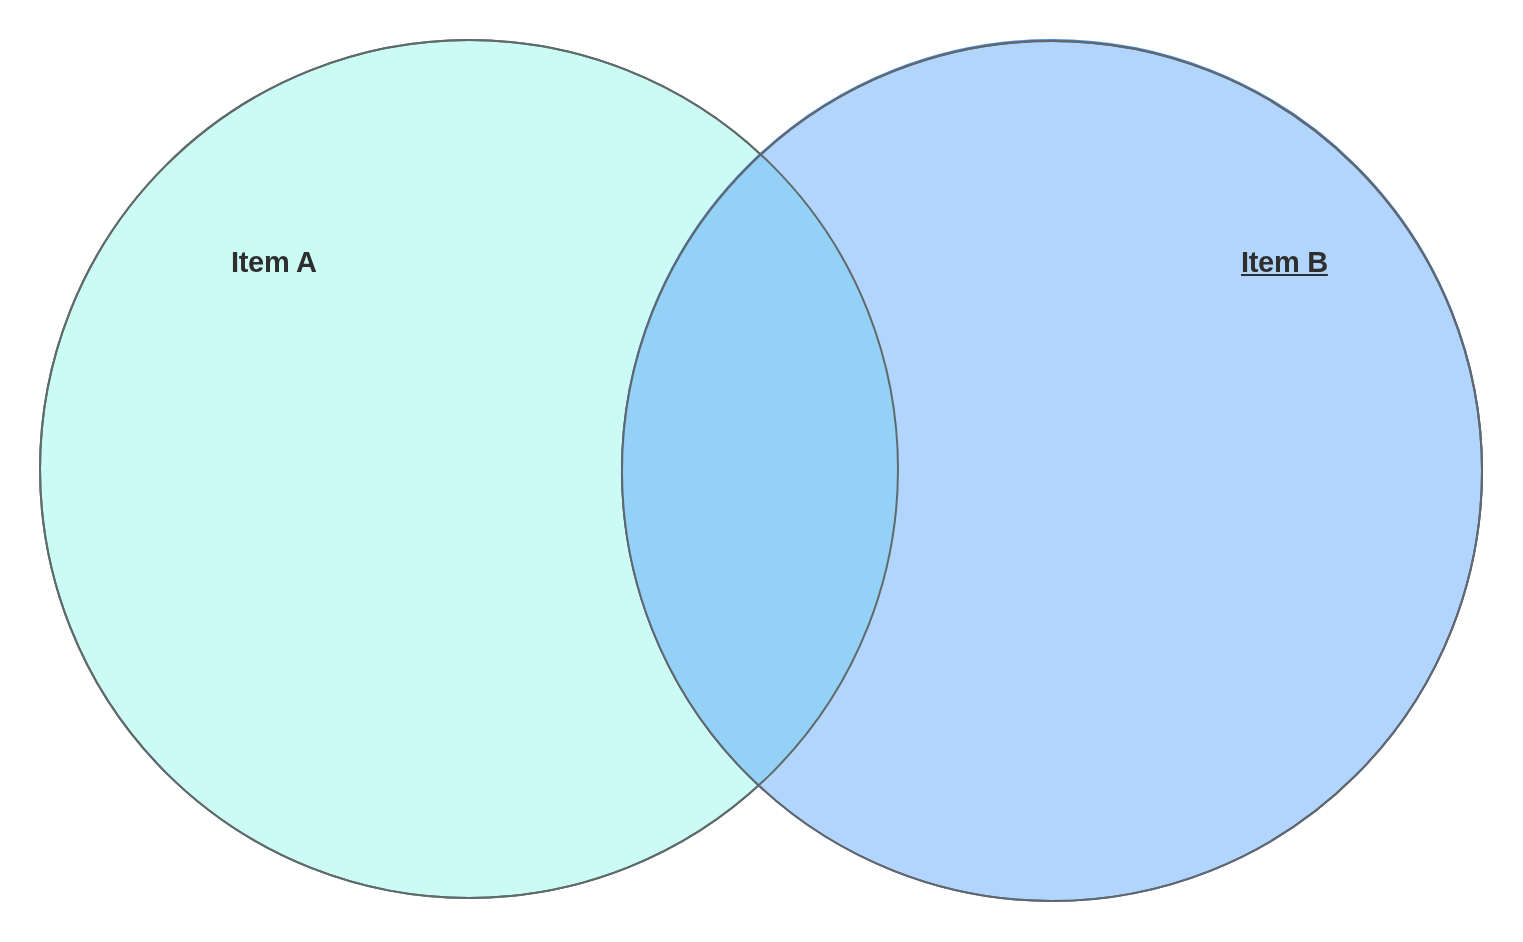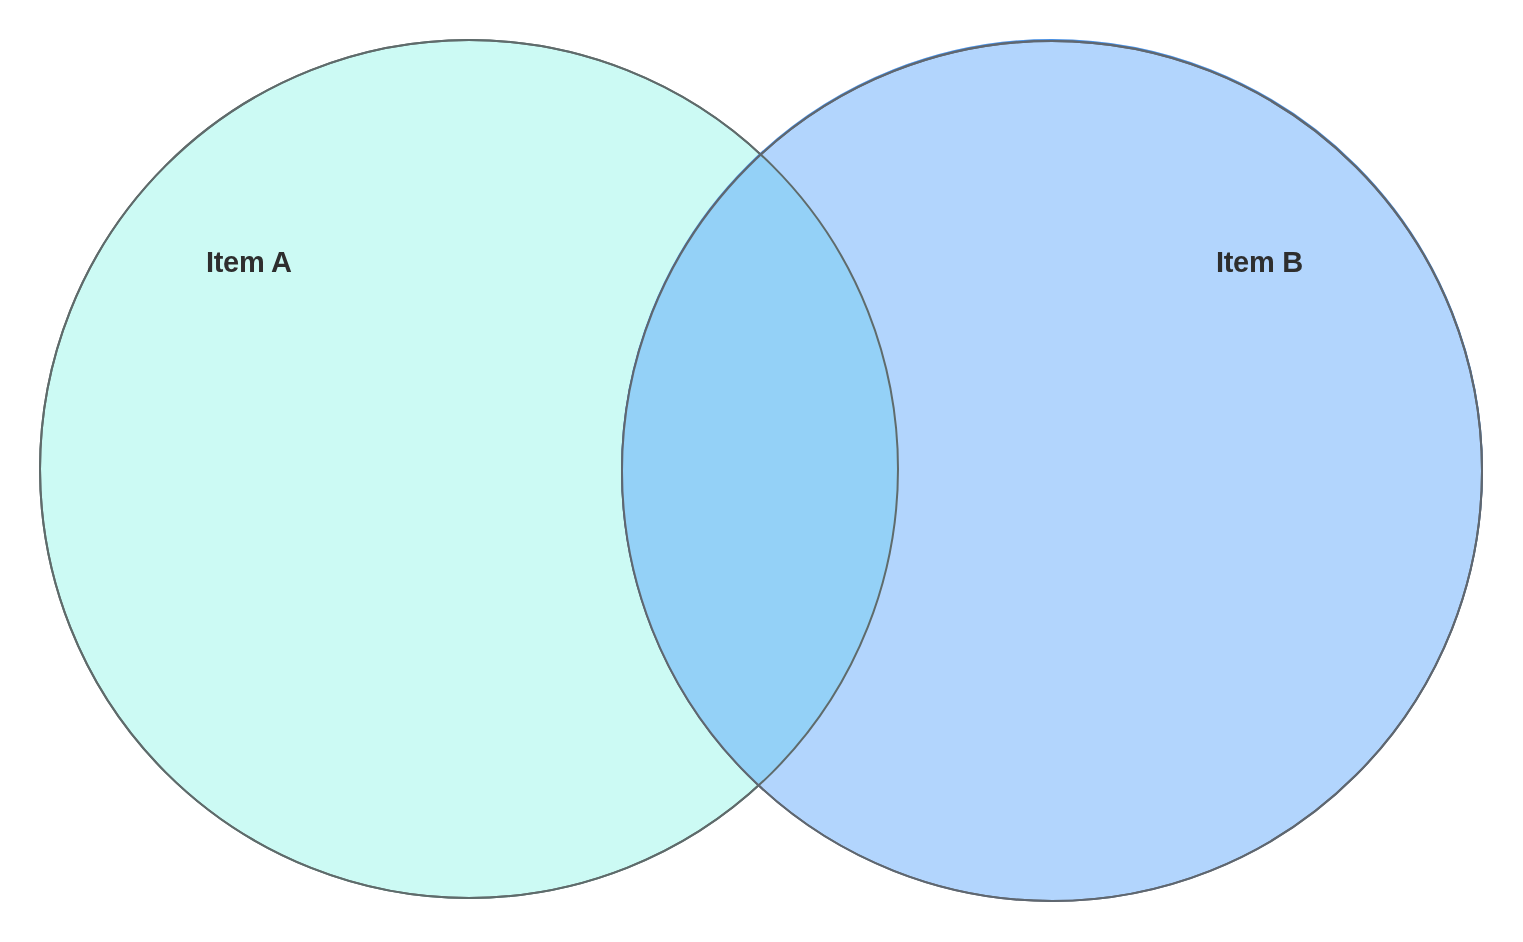--- a/index.html
+++ b/index.html
@@ -23,23 +23,24 @@
     }
     .label {
       position: absolute;
       font-family: "Liberation Sans", "DejaVu Sans", sans-serif;
       font-weight: bold;
       font-size: 29px;
       color: #2e2e2e;
       letter-spacing: -0.3px;
       white-space: nowrap;
       line-height: 1;
+      margin-left: 25px;
     }
     .label-a { left: 206px; top: 248px; }
-    .label-b { left: 1216px; top: 248px; }
+    .label-b { left: 1216px; top: 248px; text-decoration: underline; }
   </style>
 </head>
 <body>
 
 <div class="canvas">
   <svg width="1523" height="942" viewBox="0 0 1523 942" xmlns="http://www.w3.org/2000/svg">
     <defs>
       <clipPath id="clipA">
         <circle cx="469" cy="469" r="429"></circle>
       </clipPath>

